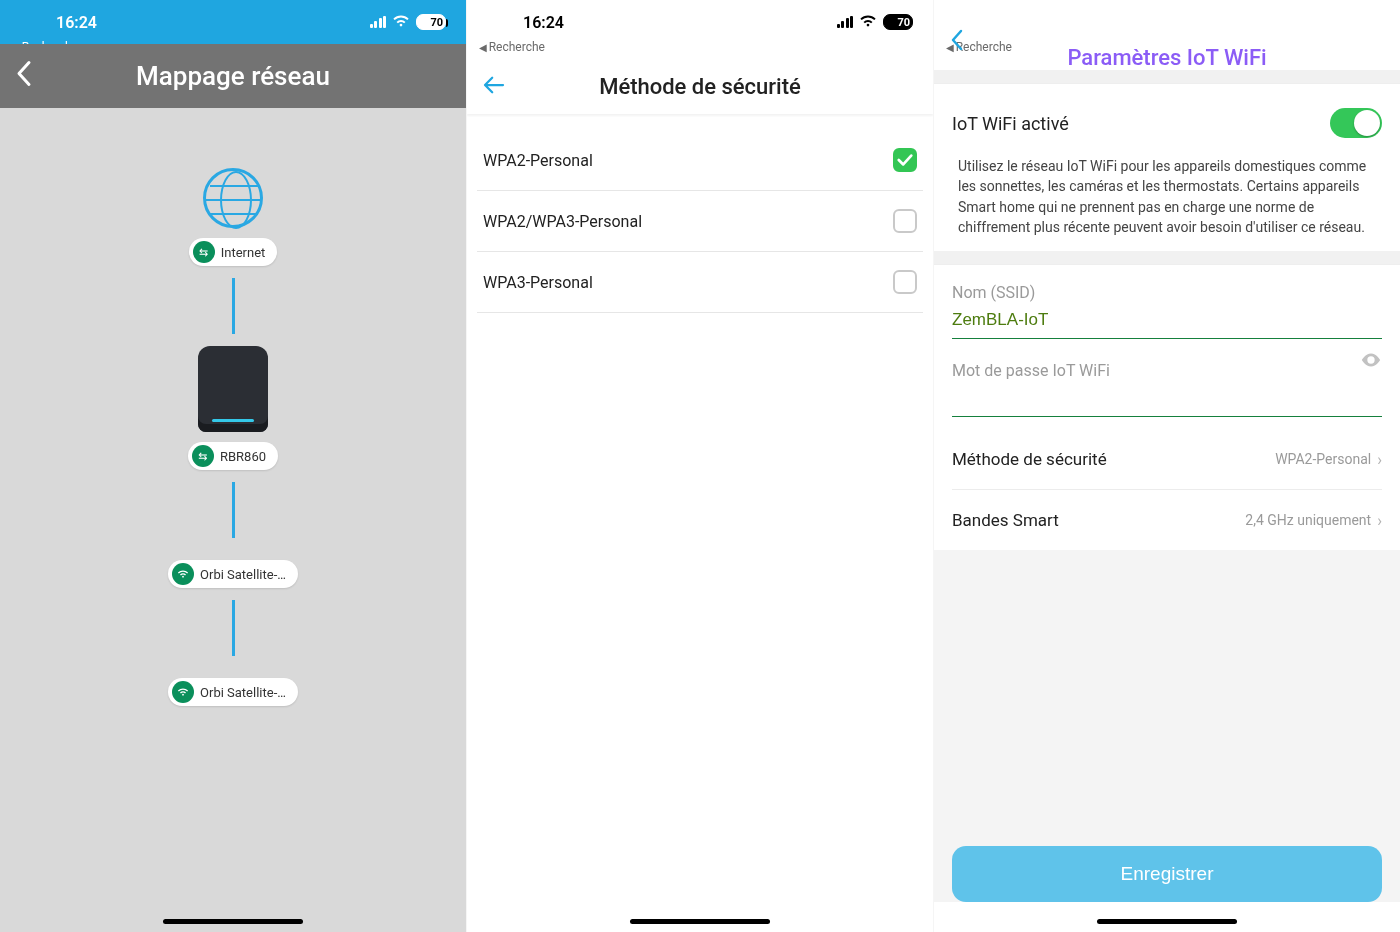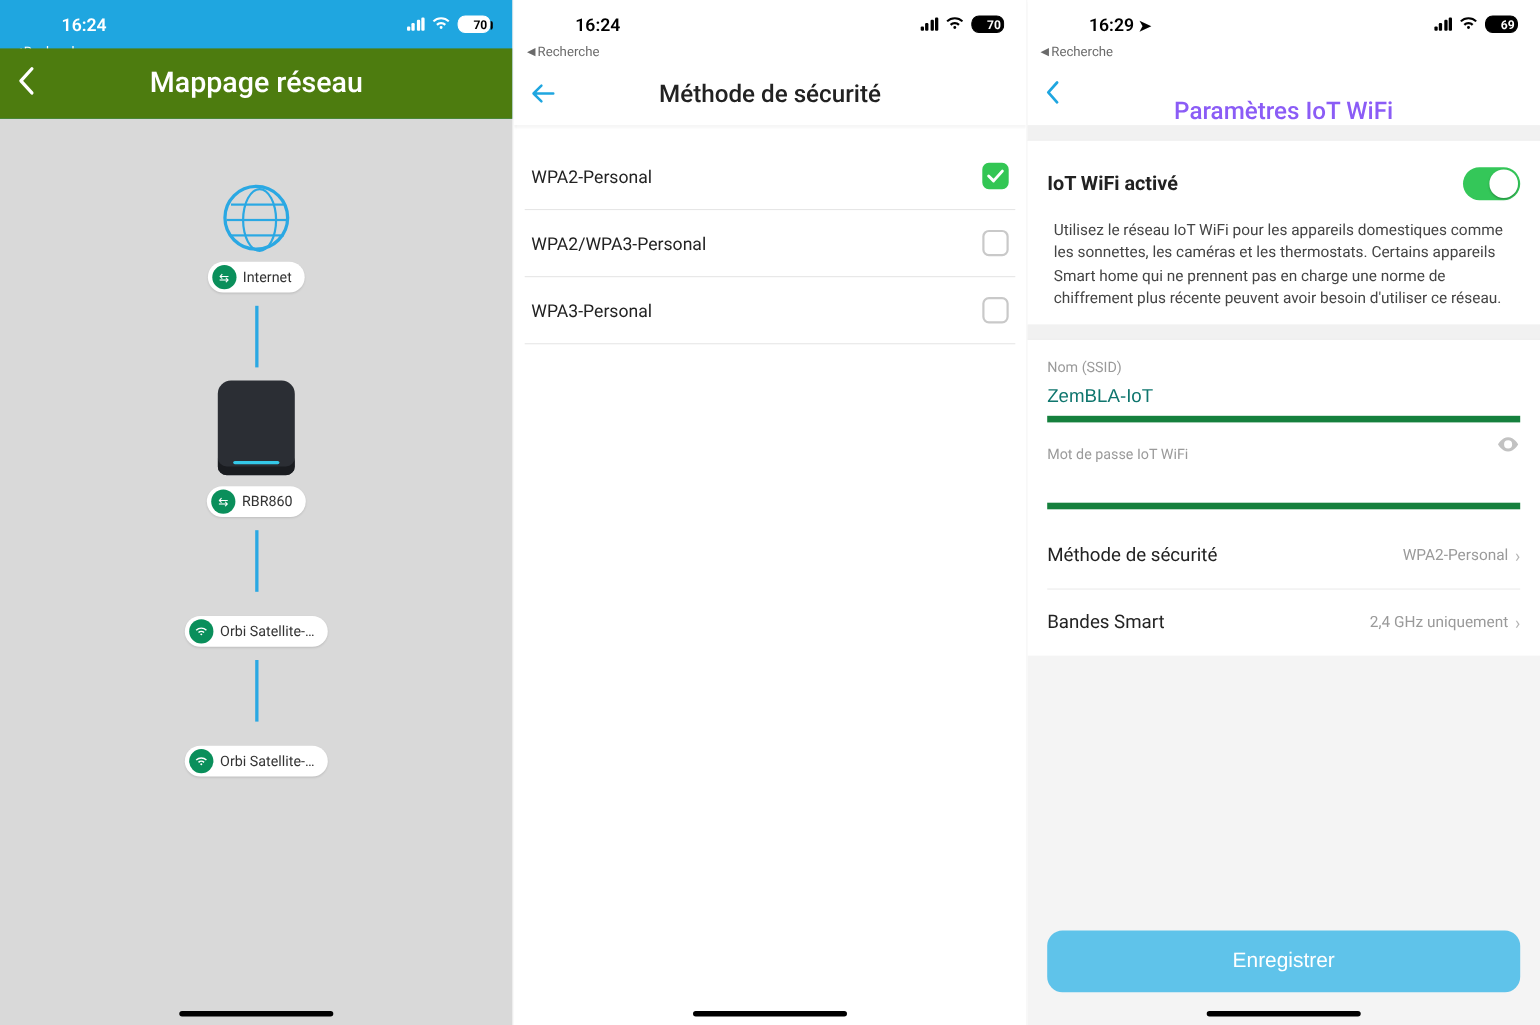--- a/index.html
+++ b/index.html
@@ -80,21 +80,21 @@
     font-size: 28px; font-weight:300; line-height:1;
   }
 
   
   .screen1 { background:#d9d9d9; }
   .screen1 .status-wrap {
     background:#1fa6e0;
     padding-bottom: 0;
   }
   .screen1 .nav-header {
-    background:#4d7c0f; color:#fff; height:64px; font-size:26px; font-weight:500;
+    background:#737373; color:#fff; height:64px; font-size:26px; font-weight:500;
   }
   .screen1 .nav-header .back-chevron { color:#fff; }
   .map-area {
     padding-top: 60px;
     display:flex; flex-direction:column; align-items:center;
   }
   .globe {
     width:60px; height:60px; border:3px solid #2aa8e3; border-radius:50%;
     position:relative; display:flex; align-items:center; justify-content:center;
   }
@@ -167,37 +167,37 @@
   .screen3 .nav-header { font-size:22px; font-weight:500; color:#8b5cf6;align-items:flex-end; }
   .screen3 .nav-header .back-chevron { color:#1fa6e0; font-size:24px; }
   .screen3 .nav-wrap { box-shadow: 0 2px 2px rgba(0,0,0,0.05); background:#fff; }
   .screen3 .body { background:#f4f4f4; min-height:calc(100% - 100px); padding-bottom:90px;}
   .gap-strip { height:14px; background:#f1f1f1; border-bottom:1px solid #eee; }
   .white-block { background:#fff; padding: 0 18px; }
   .toggle-row {
     display:flex; align-items:center; justify-content:space-between;
     padding: 24px 0 10px 0;
   }
-  .toggle-row .lbl { font-size:18px; color:#222;font-weight:bold; }
+  .toggle-row .lbl { font-size:18px; color:#222; }
   .toggle {
     width:52px; height:30px; background:#34c759; border-radius:999px; position:relative;
   }
   .toggle::after {
     content:""; position:absolute; right:2px; top:2px; width:26px; height:26px;
     background:#fff; border-radius:50%; box-shadow:0 1px 2px rgba(0,0,0,0.3);
   }
   .desc {
     font-size:14px; color:#444; line-height:1.45; padding: 8px 6px 14px 6px;
   }
   .field-block { padding-top:18px; padding-bottom:4px; }
-  .field-label { font-size:13px; color:#9a9a9a; margin-bottom:4px; }
+  .field-label { font-size:16px; color:#9a9a9a; margin-bottom:4px; }
   .field-input {
-    border:none; border-bottom:6px solid #15803d; width:100%;
+    border:none; border-bottom:1px solid #15803d; width:100%;
     font-size:17px; padding:4px 0 8px 0; background:transparent;
-    color:#0f766e; outline:none;
+    color:#4d7c0f; outline:none;
   }
   .field-row-icon { position:relative; }
   .field-row-icon .eye {
     position:absolute; right:0; top:8px; color:#bbb; font-size:18px;
   }
   .link-row {
     display:flex; align-items:center; justify-content:space-between;
     padding:20px 0; border-bottom:1px solid #ececec;
     font-size:17px; color:#222;
   }
@@ -339,41 +339,20 @@
     <div class="option-row">
       <span>WPA3-Personal</span>
       <span class="check"></span>
     </div>
   </div>
   <div class="home-indicator"></div>
 </div>
 
 <div class="screen screen3">
   <div class="nav-wrap">
-    <div class="status-bar">
-      <div class="status-time">
-        <span>16:29</span><span class="loc-icon">➤</span>
-      </div>
-      <div class="status-right">
-        <div class="signal-bars">
-            <span></span>
-            <span></span>
-            <span></span>
-            <span></span>
-          </div>
-        <div class="wifi-glyph">
-          <svg width="18" height="14" viewBox="0 0 20 15">
-              <path d="M10 13.5a1.5 1.5 0 100-3 1.5 1.5 0 000 3zM5 8.5a7 7 0 0110 0l-1.6 1.6a4.8 4.8 0 00-6.8 0L5 8.5zM1.5 5a12 12 0 0117 0L17 6.5a10 10 0 00-14 0L1.5 5z" fill="#000"></path>
-            </svg>
-        </div>
-        <div class="battery-pill battery-dark">
-            <span class="bval">69</span>
-          </div>
-      </div>
-    </div>
     <div class="back-search" style="color:#6a6a6a;">
       <span class="tri">◀</span>
       <span>Recherche</span>
     </div>
     <div style="height:14px"></div>
     <div class="nav-header">
       <span class="back-chevron">
         <svg width="14" height="22" viewBox="0 0 14 22">
             <path d="M11 2 L3 11 L11 20" stroke="#1fa6e0" stroke-width="2.5" fill="none" stroke-linecap="round" stroke-linejoin="round"></path>
           </svg>

